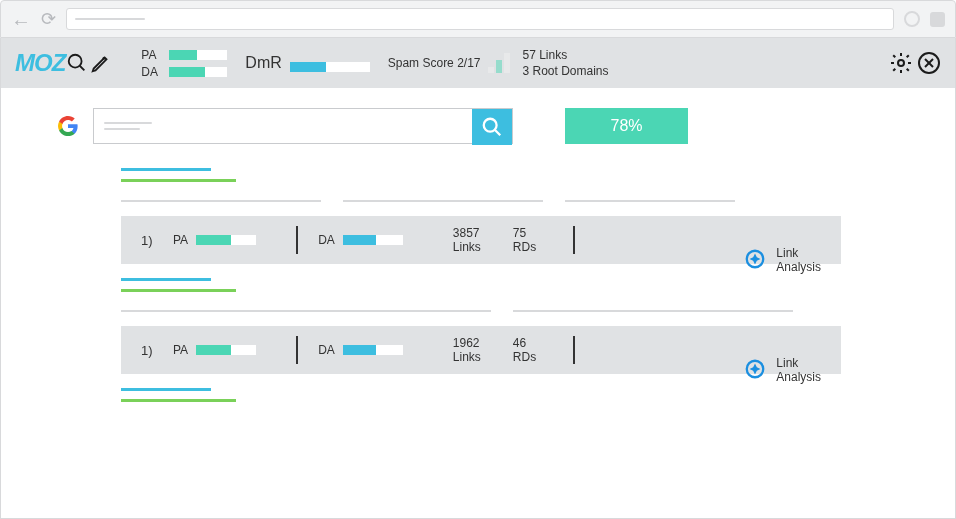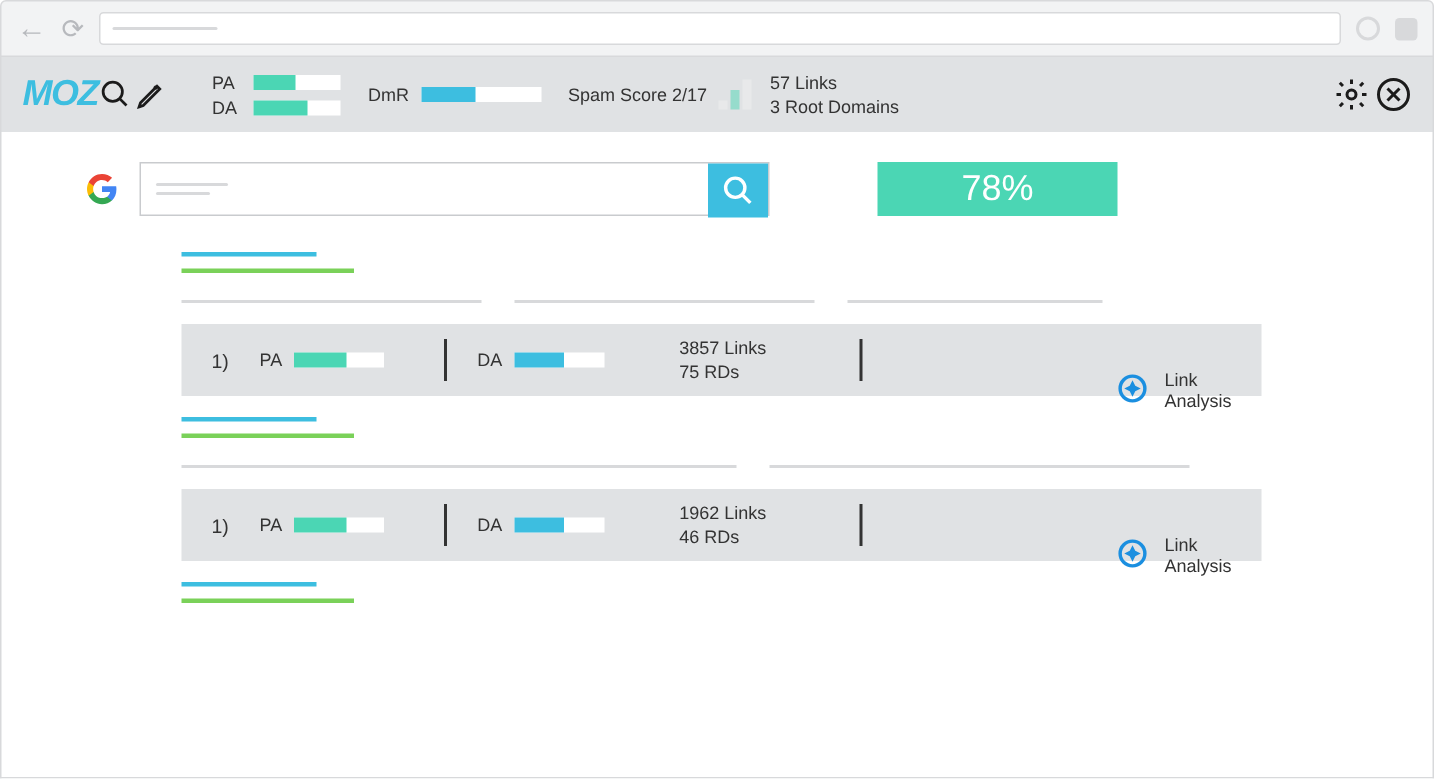--- a/index.html
+++ b/index.html
@@ -21,21 +21,21 @@
     .toolbar-icon svg { stroke: #1B1B1B; fill: none; stroke-width: 2; }
     
     .metric-group { display: flex; flex-direction: column; gap: 3px; }
     .metric-row { display: flex; align-items: center; gap: 6px; font-size: 12px; }
     .metric-label { color: #333; min-width: 22px; }
     .bar-outer { width: 58px; height: 10px; background: #fff; position: relative; }
     .bar-fill { height: 100%; position: absolute; left: 0; top: 0; }
     .teal { background: #4BD6B4; }
     .blue { background: #3DBEE0; }
     
-    .dmr-group { display: flex; align-items: center; gap: 8px; font-size: 12px; }
+    .dmr-group { display: flex; align-items: flex-end; gap: 8px; font-size: 16px; }
     .dmr-bar-outer { width: 80px; height: 10px; background: #fff; position: relative; }
     
     .spam-group { display: flex; align-items: center; gap: 8px; font-size: 12px; }
     .spam-bars { display: flex; align-items: flex-end; gap: 2px; height: 20px; }
     .spam-bar { width: 6px; }
     .spam-bar.sb1 { height: 6px; background: #E8E9EA; }
     .spam-bar.sb2 { height: 13px; background: #4BD6B4; opacity: 0.5; }
     .spam-bar.sb3 { height: 20px; background: #E8E9EA; }
     
     .link-summary { display: flex; flex-direction: column; gap: 2px; font-size: 12px; color: #333; }
@@ -48,36 +48,36 @@
     .content { border-left: 1px solid #D8D9DB; border-right: 1px solid #D8D9DB; border-bottom: 1px solid #D8D9DB; padding: 20px 0 0 0; min-height: 431px; }
     
     
     .search-row { display: flex; align-items: center; gap: 14px; padding: 0 56px; margin-bottom: 24px; }
     .google-logo { width: 22px; height: 22px; position: relative; }
     .search-box { width: 420px; height: 36px; border: 1px solid #C9CBCE; background: #fff; display: flex; align-items: center; position: relative; }
     .search-lines { display: flex; flex-direction: column; gap: 4px; padding-left: 10px; }
     .search-line { width: 48px; height: 2px; background: #D8D9DB; border-radius: 1px; }
     .search-btn { position: absolute; right: 0; top: 0; width: 40px; height: 36px; background: #3DBEE0; display: flex; align-items: center; justify-content: center; }
     .search-btn svg { stroke: #fff; fill: none; stroke-width: 2.5; }
-    .percent-badge { width: 160px; height: 36px; background: #4BD6B4; color: #fff; font-size: 24px; display: flex; align-items: center; justify-content: center; margin-left: 58px; }
+    .percent-badge { width: 123px; height: 36px; background: #4BD6B4; color: #fff; font-size: 16px; display: flex; align-items: center; justify-content: center; margin-left: 38px; }
     
     
     .result-wrap { padding: 0 0 0 120px; }
     .title-line { width: 90px; height: 3px; background: #3DBEE0; margin-bottom: 8px; }
     .url-line-result { width: 115px; height: 3px; background: #7AD159; margin-bottom: 10px; }
     .desc-row { display: flex; gap: 22px; margin-bottom: 14px; }
     .desc-line { width: 200px; height: 2px; background: #D8D9DB; margin-top: 8px; }
     
     .metrics-bar { width: 720px; height: 48px; background: #E0E2E4; display: flex; align-items: center; padding: 0 20px; gap: 0; }
     .mb-index { font-size: 13px; color: #333; width: 32px; }
     .mb-metric { display: flex; align-items: center; gap: 8px; margin-right: 20px; }
     .mb-label { font-size: 12px; color: #333; }
     .mb-bar-outer { width: 60px; height: 10px; background: #fff; position: relative; }
     .divider { width: 2px; height: 28px; background: #333; margin: 0 20px; }
-    .mb-links { display: flex; flex-direction: column; gap: 2px; font-size: 12px; color: #333; width: 100px; }
+    .mb-links { display: flex; flex-direction: row; gap: 2px; font-size: 12px; color: #333; width: 100px; }
     .link-analysis { display: flex; align-items: center; gap: 10px; margin-left: auto; margin-top: 40px; }
     .la-icon svg { stroke: #1B8FE0; fill: none; stroke-width: 2.5; }
     .la-text { font-size: 12px; color: #333; line-height: 1.2; }
     
     .spacer { height: 14px; }
   </style>
 </head>
 <body>
 
 <div class="browser-chrome">

